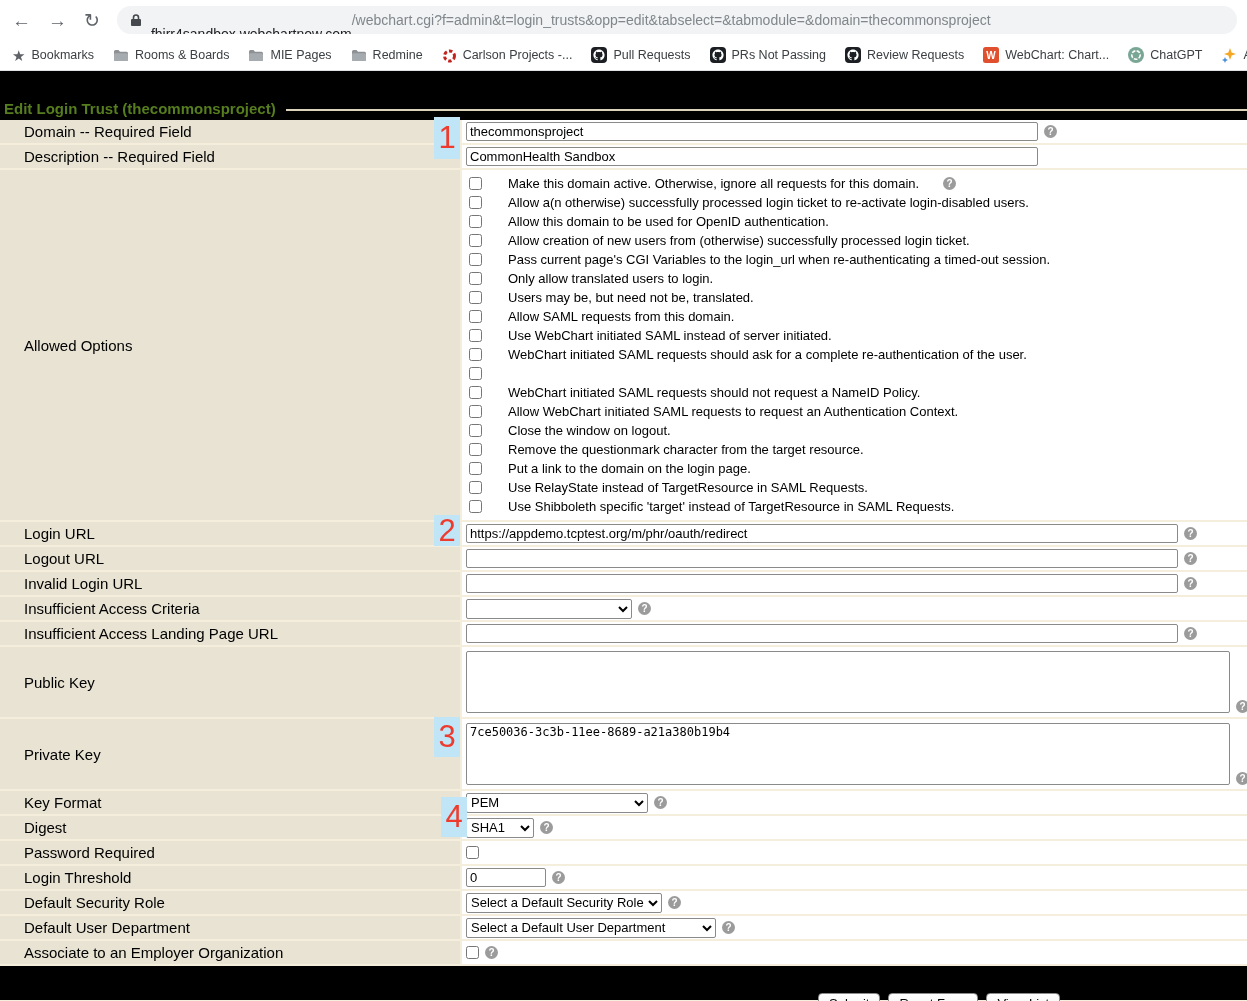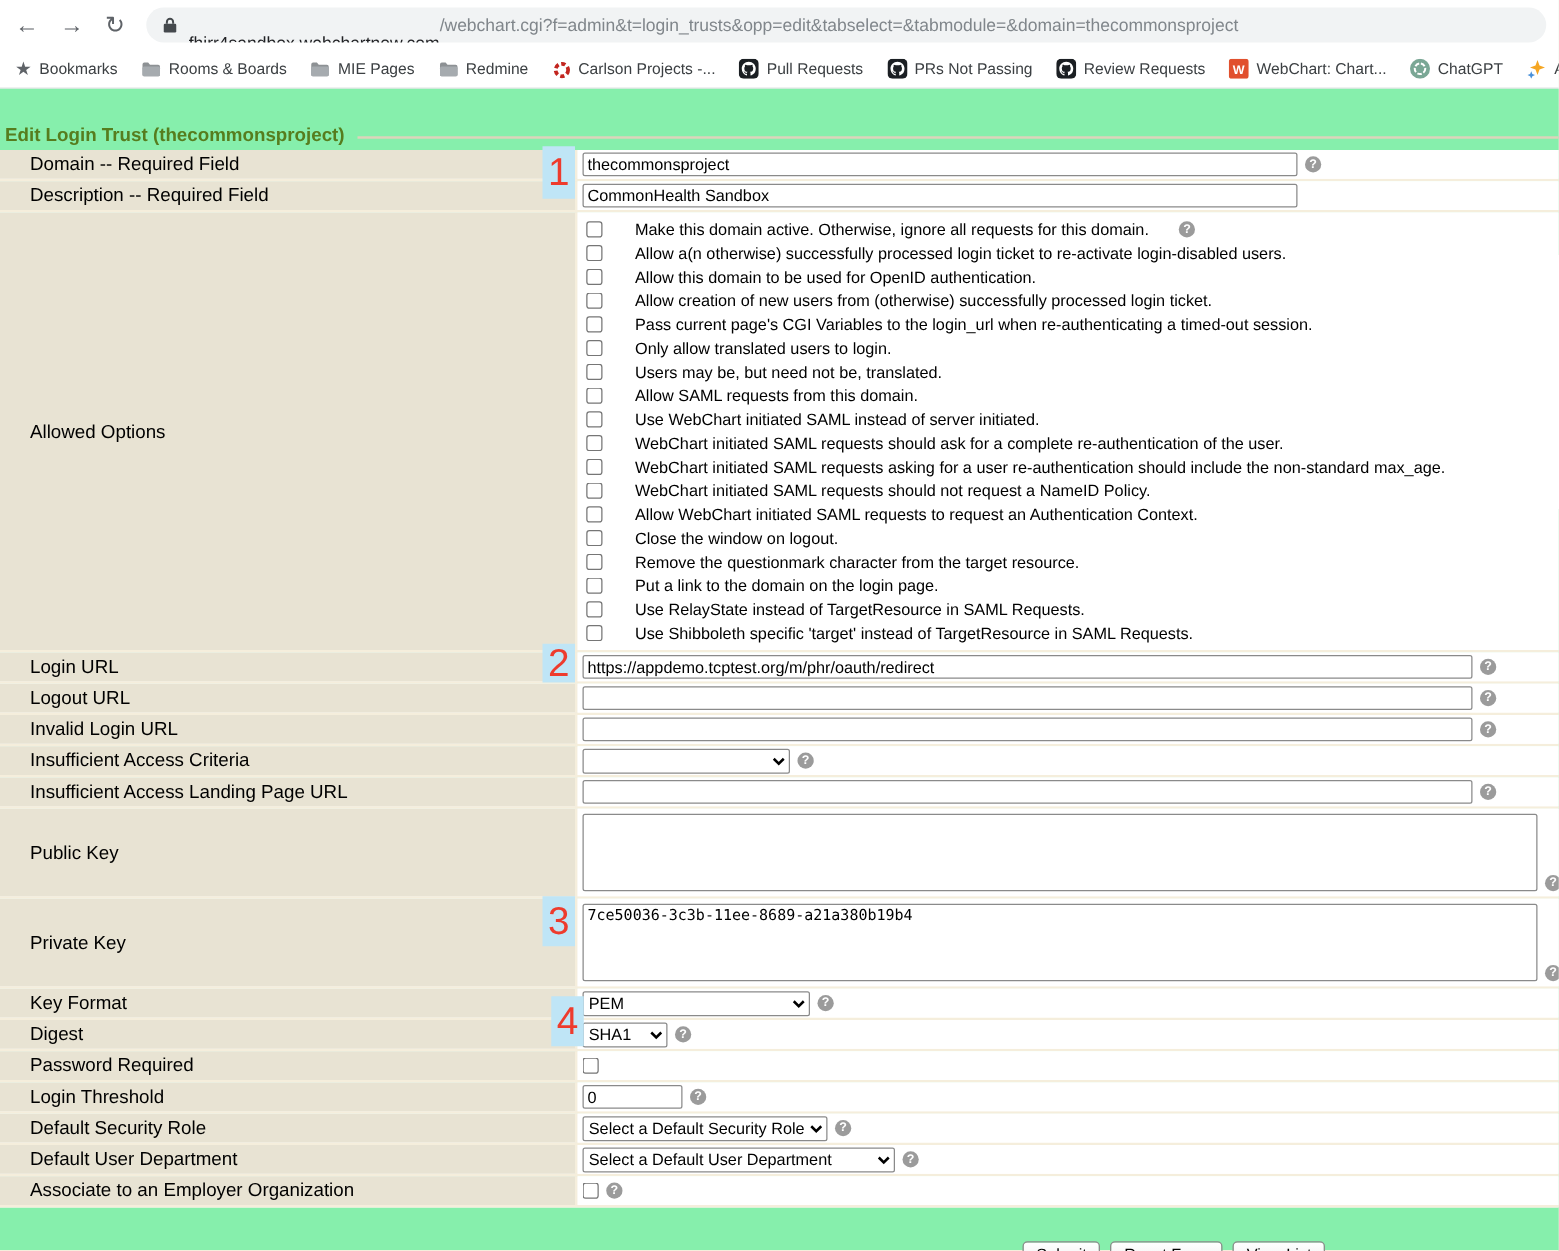--- a/index.html
+++ b/index.html
@@ -21,21 +21,21 @@
   .url-domain { font-size:14px; color:#202124;margin-top:28px; }
   .url-path { font-size:14px; color:#80868b; }
   .bm-row {
     height:31px; display:flex; align-items:center; background:#fff;
     border-bottom:1px solid #dfe1e3; padding-left:12px; font-size:12.5px; color:#3c4043;
   }
   .bm { display:flex; align-items:center; margin-right:19px; white-space:nowrap; cursor:pointer; }
   .bm .ic { margin-right:6px; display:inline-flex; line-height:1; }
   .star-glyph { color:#5f6368; font-size:15px; }
   
-  .page { position:relative; background:#86efac; height:929px; }
+  .page { position:relative; background:#000000; height:929px; }
   .title-row { display:flex; align-items:center; padding:29px 0 3px 4px; }
   .page-title { margin:0; font-size:15px; font-weight:bold; color:#567d1e; white-space:nowrap; }
   .title-line { flex:1; height:2px; background:#dcd4ba; margin-left:10px; margin-top:3px; }
   .frm { width:1247px; }
   .row { display:flex; border-bottom:2px solid #f5eedc; background:#fff; }
   .lbl {
     width:462px; flex-shrink:0; background:#e8e3d3; border-right:2px solid #f5eedc;
     display:flex; align-items:center; padding-left:24px; font-size:15px; color:#000;
   }
   .val { flex:1; background:#fff; display:flex; align-items:center; padding:2px 4px; }
@@ -264,21 +264,20 @@
         <label class="opt">
             <input type="checkbox" style="">
             <span>Use WebChart initiated SAML instead of server initiated.</span>
           </label>
         <label class="opt">
             <input type="checkbox" style="">
             <span>WebChart initiated SAML requests should ask for a complete re-authentication of the user.</span>
           </label>
         <label class="opt">
             <input type="checkbox" style="">
-            <span>WebChart initiated SAML requests asking for a user re-authentication should include the non-standard max_age.</span>
           </label>
         <label class="opt">
             <input type="checkbox" style="">
             <span>WebChart initiated SAML requests should not request a NameID Policy.</span>
           </label>
         <label class="opt">
             <input type="checkbox" style="">
             <span>Allow WebChart initiated SAML requests to request an Authentication Context.</span>
           </label>
         <label class="opt">

